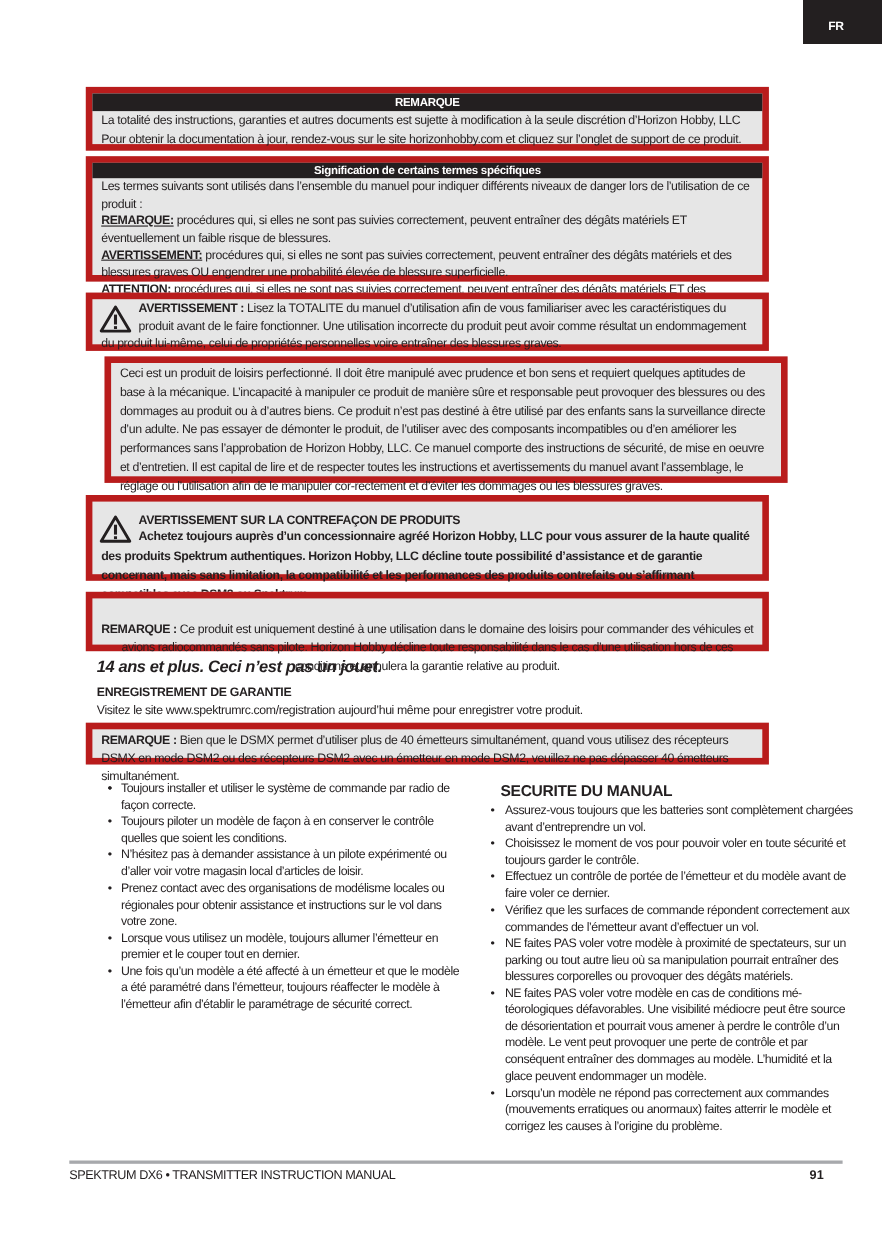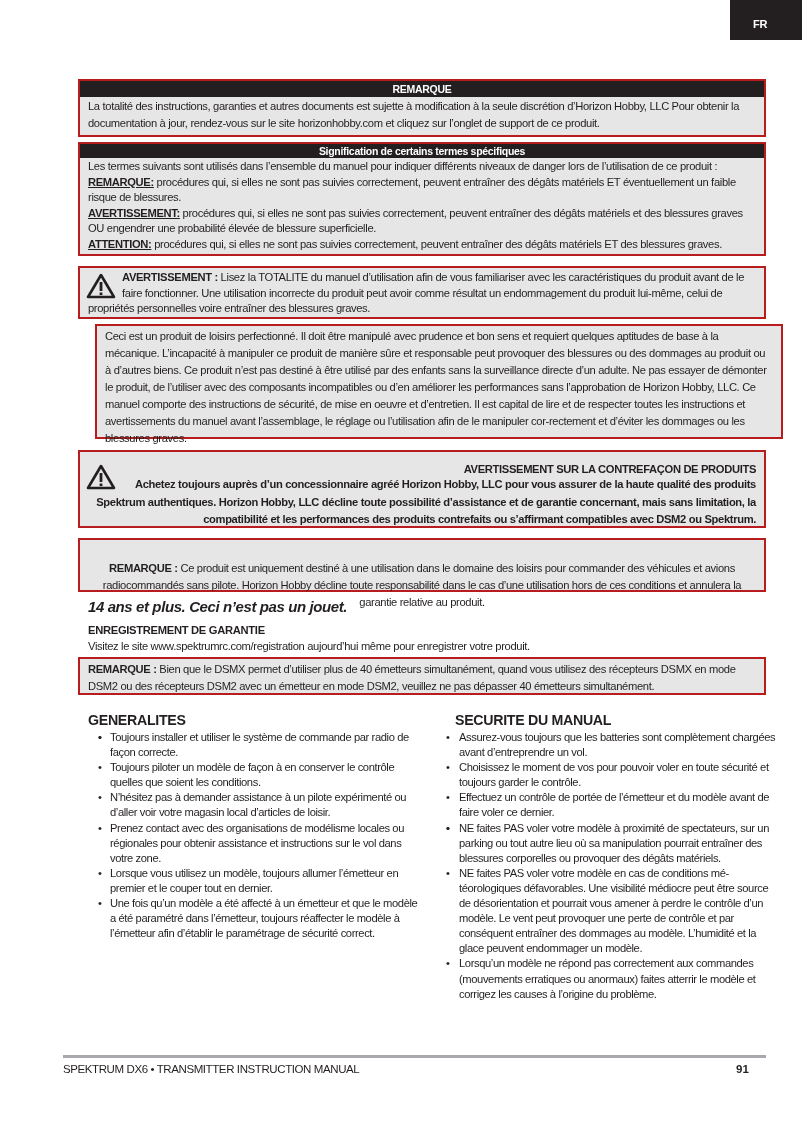--- a/index.html
+++ b/index.html
@@ -7,22 +7,22 @@
       width: 802px; height: 1127px; position: relative; overflow: hidden;
       font-family: "Liberation Sans", sans-serif; color: #231f20;
     }
     .fr-tab {
       position: absolute; left: 730px; top: 0; width: 72px; height: 40px;
       background: #231f20; color: #fff; font-weight: bold; font-size: 11px;
       display: flex; align-items: flex-end; justify-content: flex-start;
       padding: 0 0 10px 23px; box-sizing: border-box; letter-spacing: -0.3px;
     }
     .box {
-      position: absolute; left: 78px; width: 688px; box-sizing: border-box;
-      background: #e6e6e6; border: 2px solid #b91c1c;
+      position: absolute; left: 78px; width: 621px; box-sizing: border-box;
+      background: #e6e6e6; border: 6px solid #b91c1c;
       font-size: 11.2px; line-height: 17px; letter-spacing: -0.35px;
       padding: 0 8px;
     }
     .box-header {
       background: #231f20; color: #fff; font-weight: bold; text-align: center;
       font-size: 10.5px; line-height: 16px; margin: 0 -8px; letter-spacing: -0.3px;
     }
     .box p { margin: 0; }
     .u { text-decoration: underline; font-weight: bold; }
     .b { font-weight: bold; }
@@ -86,21 +86,21 @@
     <rect x="13.6" y="9" width="2.8" height="9" fill="#231f20"></rect>
     <rect x="13.6" y="19.5" width="2.8" height="2.6" fill="#231f20"></rect>
   </svg>
   <p><span class="b">AVERTISSEMENT :</span><span> Lisez la TOTALITE du manuel d’utilisation afin de vous familiariser avec les caractéristiques du produit avant de le faire fonctionner. Une utilisation incorrecte du produit peut avoir comme résultat un endommagement du produit lui-même, celui de propriétés personnelles voire entraîner des blessures graves.</span></p>
 </div>
 
 <div class="box" style="top:324px; height:115px; padding-top:2px;margin-left:17px;">
   <p>Ceci est un produit de loisirs perfectionné. Il doit être manipulé avec prudence et bon sens et requiert quelques aptitudes de base à la mécanique. L’incapacité à manipuler ce produit de manière sûre et responsable peut provoquer des blessures ou des dommages au produit ou à d’autres biens. Ce produit n’est pas destiné à être utilisé par des enfants sans la surveillance directe d’un adulte. Ne pas essayer de démonter le produit, de l’utiliser avec des composants incompatibles ou d’en améliorer les performances sans l’approbation de Horizon Hobby, LLC. Ce manuel comporte des instructions de sécurité, de mise en oeuvre et d’entretien. Il est capital de lire et de respecter toutes les instructions et avertissements du manuel avant l’assemblage, le réglage ou l’utilisation afin de le manipuler cor-rectement et d’éviter les dommages ou les blessures graves.</p>
 </div>
 
-<div class="box" style="top:450px; height:78px; padding-top:10px; line-height:17px;text-align:right;">
+<div class="box" style="top:450px; height:78px; padding-top:10px; line-height:17px;">
   <svg class="warn-icon" style="margin-top:2px;" viewBox="0 0 30 26">
     <polygon points="15,2 28,24 2,24" fill="none" stroke="#231f20" stroke-width="2.6" stroke-linejoin="round"></polygon>
     <rect x="13.6" y="9" width="2.8" height="9" fill="#231f20"></rect>
     <rect x="13.6" y="19.5" width="2.8" height="2.6" fill="#231f20"></rect>
   </svg>
   <p style="line-height:14px;"><span class="b">AVERTISSEMENT SUR LA CONTREFAÇON DE PRODUITS</span></p>
   <p style="line-height:17.5px;font-weight:bold;">Achetez toujours auprès d’un concessionnaire agréé Horizon Hobby, LLC pour vous assurer de la haute qualité des produits Spektrum authentiques. Horizon Hobby, LLC décline toute possibilité d’assistance et de garantie concernant, mais sans limitation, la compatibilité et les performances des produits contrefaits ou s’affirmant compatibles avec DSM2 ou Spektrum.</p>
 </div>
 
 <div class="box" style="top:538px; height:54px; padding-top:20px;text-align:center;">
@@ -109,39 +109,38 @@
 
 <div class="age">14 ans et plus. Ceci n’est pas un jouet.</div>
 <div class="reg-title">ENREGISTREMENT DE GARANTIE</div>
 <div class="reg-text">Visitez le site www.spektrumrc.com/registration aujourd’hui même pour enregistrer votre produit.</div>
 
 <div class="box" style="top:657px; height:38px; padding-top:2px; line-height:16.5px;">
   <p><span class="b">REMARQUE :</span><span> Bien que le DSMX permet d’utiliser plus de 40 émetteurs simultanément, quand vous utilisez des récepteurs DSMX en mode DSM2 ou des récepteurs DSM2 avec un émetteur en mode DSM2, veuillez ne pas dépasser 40 émetteurs simultanément.</span></p>
 </div>
 
 <div class="col col-left">
-  <h2>GENERALITES</h2>
   <ul>
     <li><span class="dot">•</span></li>
     <li><span class="dot">•</span><span>Toujours installer et utiliser le système de commande par radio de façon correcte.</span></li>
     <li><span class="dot">•</span><span>Toujours piloter un modèle de façon à en conserver le contrôle quelles que soient les conditions.</span></li>
     <li><span class="dot">•</span><span>N’hésitez pas à demander assistance à un pilote expérimenté ou d’aller voir votre magasin local d’articles de loisir.</span></li>
     <li><span class="dot">•</span><span>Prenez contact avec des organisations de modélisme locales ou régionales pour obtenir assistance et instructions sur le vol dans votre zone.</span></li>
     <li><span class="dot">•</span><span>Lorsque vous utilisez un modèle, toujours allumer l’émetteur en premier et le couper tout en dernier.</span></li>
     <li><span class="dot">•</span><span>Une fois qu’un modèle a été affecté à un émetteur et que le modèle a été paramétré dans l’émetteur, toujours réaffecter le modèle à l’émetteur afin d’établir le paramétrage de sécurité correct.</span></li>
   </ul>
 </div>
 
 <div class="col col-right">
   <h2 style="padding-left:9px;">SECURITE DU MANUAL</h2>
   <ul>
     <li><span class="dot">•</span><span>Assurez-vous toujours que les batteries sont complètement chargées avant d’entreprendre un vol.</span></li>
     <li><span class="dot">•</span><span>Choisissez le moment de vos pour pouvoir voler en toute sécurité et toujours garder le contrôle.</span></li>
     <li><span class="dot">•</span><span>Effectuez un contrôle de portée de l’émetteur et du modèle avant de faire voler ce dernier.</span></li>
-    <li><span class="dot">•</span></li>
+    <li><span class="dot">•</span><span>Vérifiez que les surfaces de commande répondent correctement aux commandes de l’émetteur avant d’effectuer un vol.</span></li>
     <li><span class="dot">•</span><span>NE faites PAS voler votre modèle à proximité de spectateurs, sur un parking ou tout autre lieu où sa manipulation pourrait entraîner des blessures corporelles ou provoquer des dégâts matériels.</span></li>
     <li><span class="dot">•</span><span>NE faites PAS voler votre modèle en cas de conditions mé-téorologiques défavorables. Une visibilité médiocre peut être source de désorientation et pourrait vous amener à perdre le contrôle d’un modèle. Le vent peut provoquer une perte de contrôle et par conséquent entraîner des dommages au modèle. L’humidité et la glace peuvent endommager un modèle.</span></li>
     <li><span class="dot">•</span><span>Lorsqu’un modèle ne répond pas correctement aux commandes (mouvements erratiques ou anormaux) faites atterrir le modèle et corrigez les causes à l’origine du problème.</span></li>
   </ul>
 </div>
 
 <div class="footer-rule"></div>
 <div class="footer-left">SPEKTRUM DX6 • TRANSMITTER INSTRUCTION MANUAL</div>
 <div class="footer-right">91</div>
 

